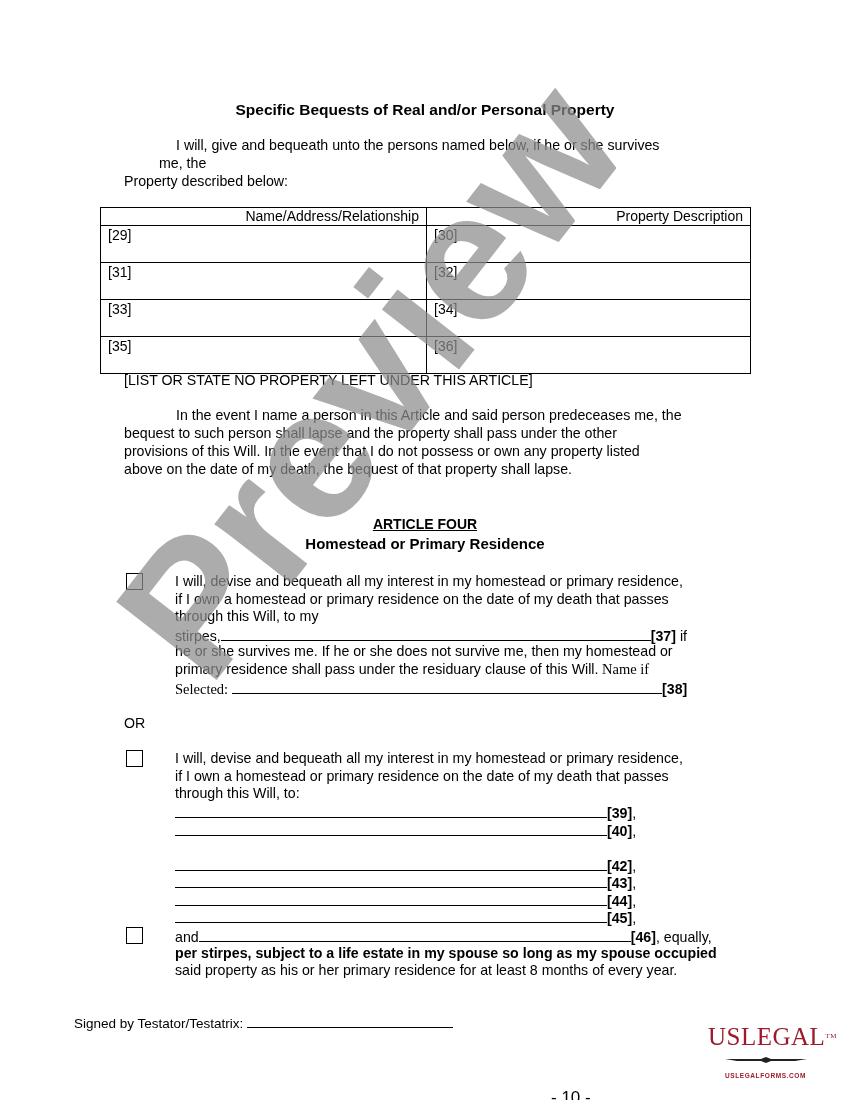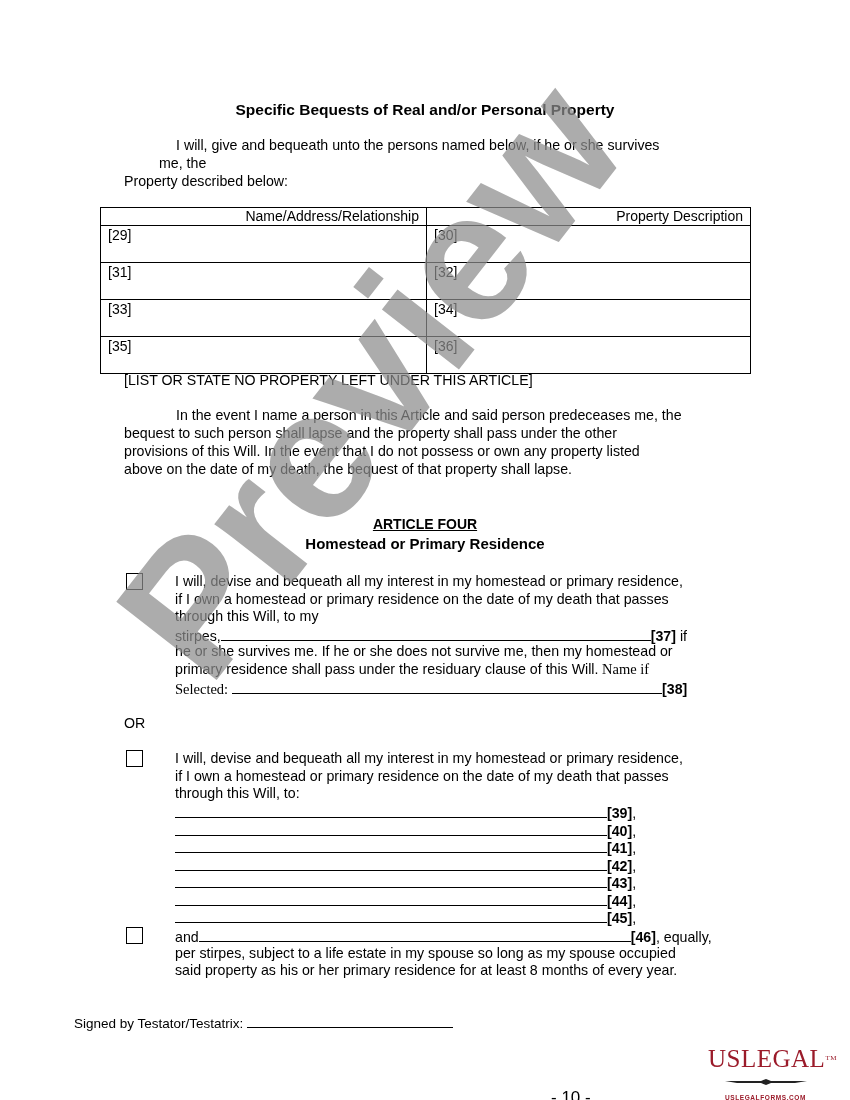--- a/index.html
+++ b/index.html
@@ -16,21 +16,21 @@
   table.bq td.c1 { width:311px; }
   .cb { position:absolute; width:15px; height:15px; border:1.3px solid #000; background:#fff; }
   .blank { display:inline-block; border-bottom:1.6px solid #000; height:14px; vertical-align:baseline; }
   .ph { font-weight:bold; }
   .serif { font-family:"Liberation Serif", serif; font-size:14.5px; }
   .wm { position:absolute; left:75px; top:585px; font-family:"Liberation Sans", sans-serif;
         font-weight:bold; font-size:185px; color:rgba(140,140,140,0.72);
         transform:rotate(-52deg); transform-origin:0 0; white-space:nowrap; letter-spacing:-2px;
         pointer-events:none; }
   .logo { position:absolute; left:708px; top:1024px; width:115px; height:44px; text-align:center; }
-  .logo .brand { font-family:"Liberation Serif", serif; color:#9b1b2a; font-size:25px; letter-spacing:0.5px; line-height:25px;margin-top:22px; }
+  .logo .brand { font-family:"Liberation Serif", serif; color:#9b1b2a; font-size:25px; letter-spacing:0.5px; line-height:25px; }
   .logo .tm { font-size:7px; vertical-align:top; color:#9b1b2a; }
   .logo .url { font-size:6.5px; color:#9b1b2a; font-weight:bold; letter-spacing:0.6px; margin-top:5px; }
   .logo .wing { position:relative; height:6px; margin:1px auto 0; width:82px; }
 </style>
 </head>
 <body>
 
 <div class="page">
 
   <div class="abs title" style="top:101px;">Specific Bequests of Real and/or Personal Property</div>
@@ -92,29 +92,28 @@
 
   <div class="abs txt" style="left:124px; top:715px;">OR</div>
 
   <div class="cb" style="left:126px; top:750px;"></div>
   <div class="abs txt" style="left:175px; top:750px;">I will, devise and bequeath all my interest in my homestead or primary residence,</div>
   <div class="abs txt" style="left:175px; top:768px;">if I own a homestead or primary residence on the date of my death that passes</div>
   <div class="abs txt" style="left:175px; top:785px;">through this Will, to:</div>
 
   <div class="abs txt" style="left:175px; top:803px;"><span class="blank" style="width:432px;"></span><span class="ph">[39]</span><span>,</span></div>
   <div class="abs txt" style="left:175px; top:821px;"><span class="blank" style="width:432px;"></span><span class="ph">[40]</span><span>,</span></div>
-  <div class="abs txt" style="left:175px; top:838px;"><span class="blank" style="width:432px;"></span><span class="ph">[41]</span><span>,</span></div>
   <div class="abs txt" style="left:175px; top:856px;"><span class="blank" style="width:432px;"></span><span class="ph">[42]</span><span>,</span></div>
   <div class="abs txt" style="left:175px; top:873px;"><span class="blank" style="width:432px;"></span><span class="ph">[43]</span><span>,</span></div>
   <div class="abs txt" style="left:175px; top:891px;"><span class="blank" style="width:432px;"></span><span class="ph">[44]</span><span>,</span></div>
   <div class="abs txt" style="left:175px; top:908px;"><span class="blank" style="width:432px;"></span><span class="ph">[45]</span><span>,</span></div>
 
   <div class="cb" style="left:126px; top:927px;"></div>
   <div class="abs txt" style="left:175px; top:927px;"><span>and</span><span class="blank" style="width:432px;"></span><span class="ph">[46]</span><span>, equally,</span></div>
-  <div class="abs txt" style="left:175px; top:945px;">per stirpes, subject to a life estate in my spouse so long as my spouse occupied</div>
+  <div class="abs txt" style="left:175px; top:945px;font-weight:bold;">per stirpes, subject to a life estate in my spouse so long as my spouse occupied</div>
   <div class="abs txt" style="left:175px; top:962px;">said property as his or her primary residence for at least 8 months of every year.</div>
 
   <div class="abs" style="left:74px; top:1015px; font-size:13.5px;">
     <span>Signed by Testator/Testatrix:</span>
     <span class="blank" style="width:206px; height:12px;"></span>
   </div>
   <div class="abs" style="left:551px; top:1088px; font-size:17px;">- 10 -</div>
 
   <div class="logo">
     <div class="brand"><span>USLEGAL</span><span class="tm">TM</span></div>

